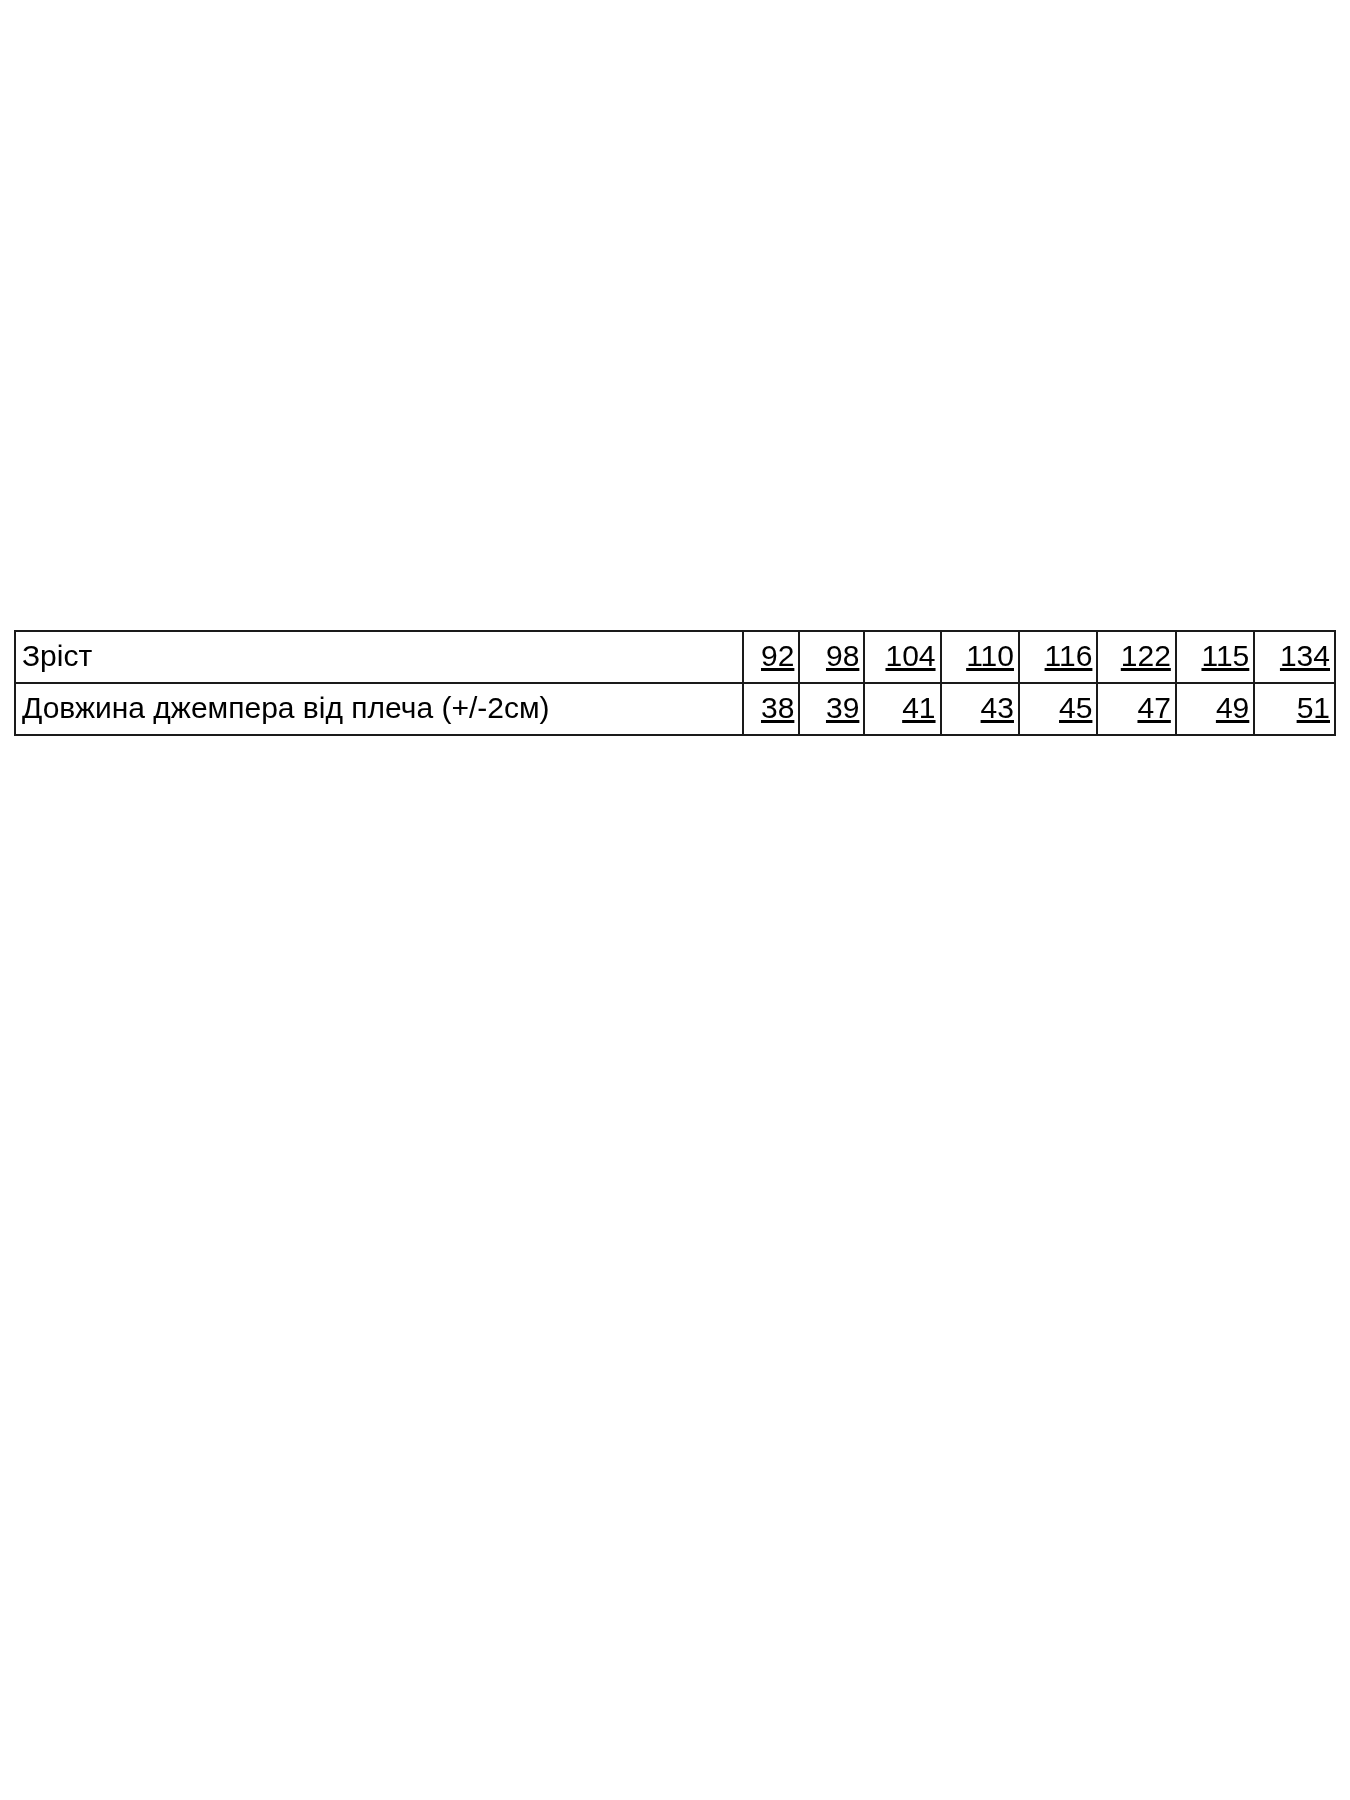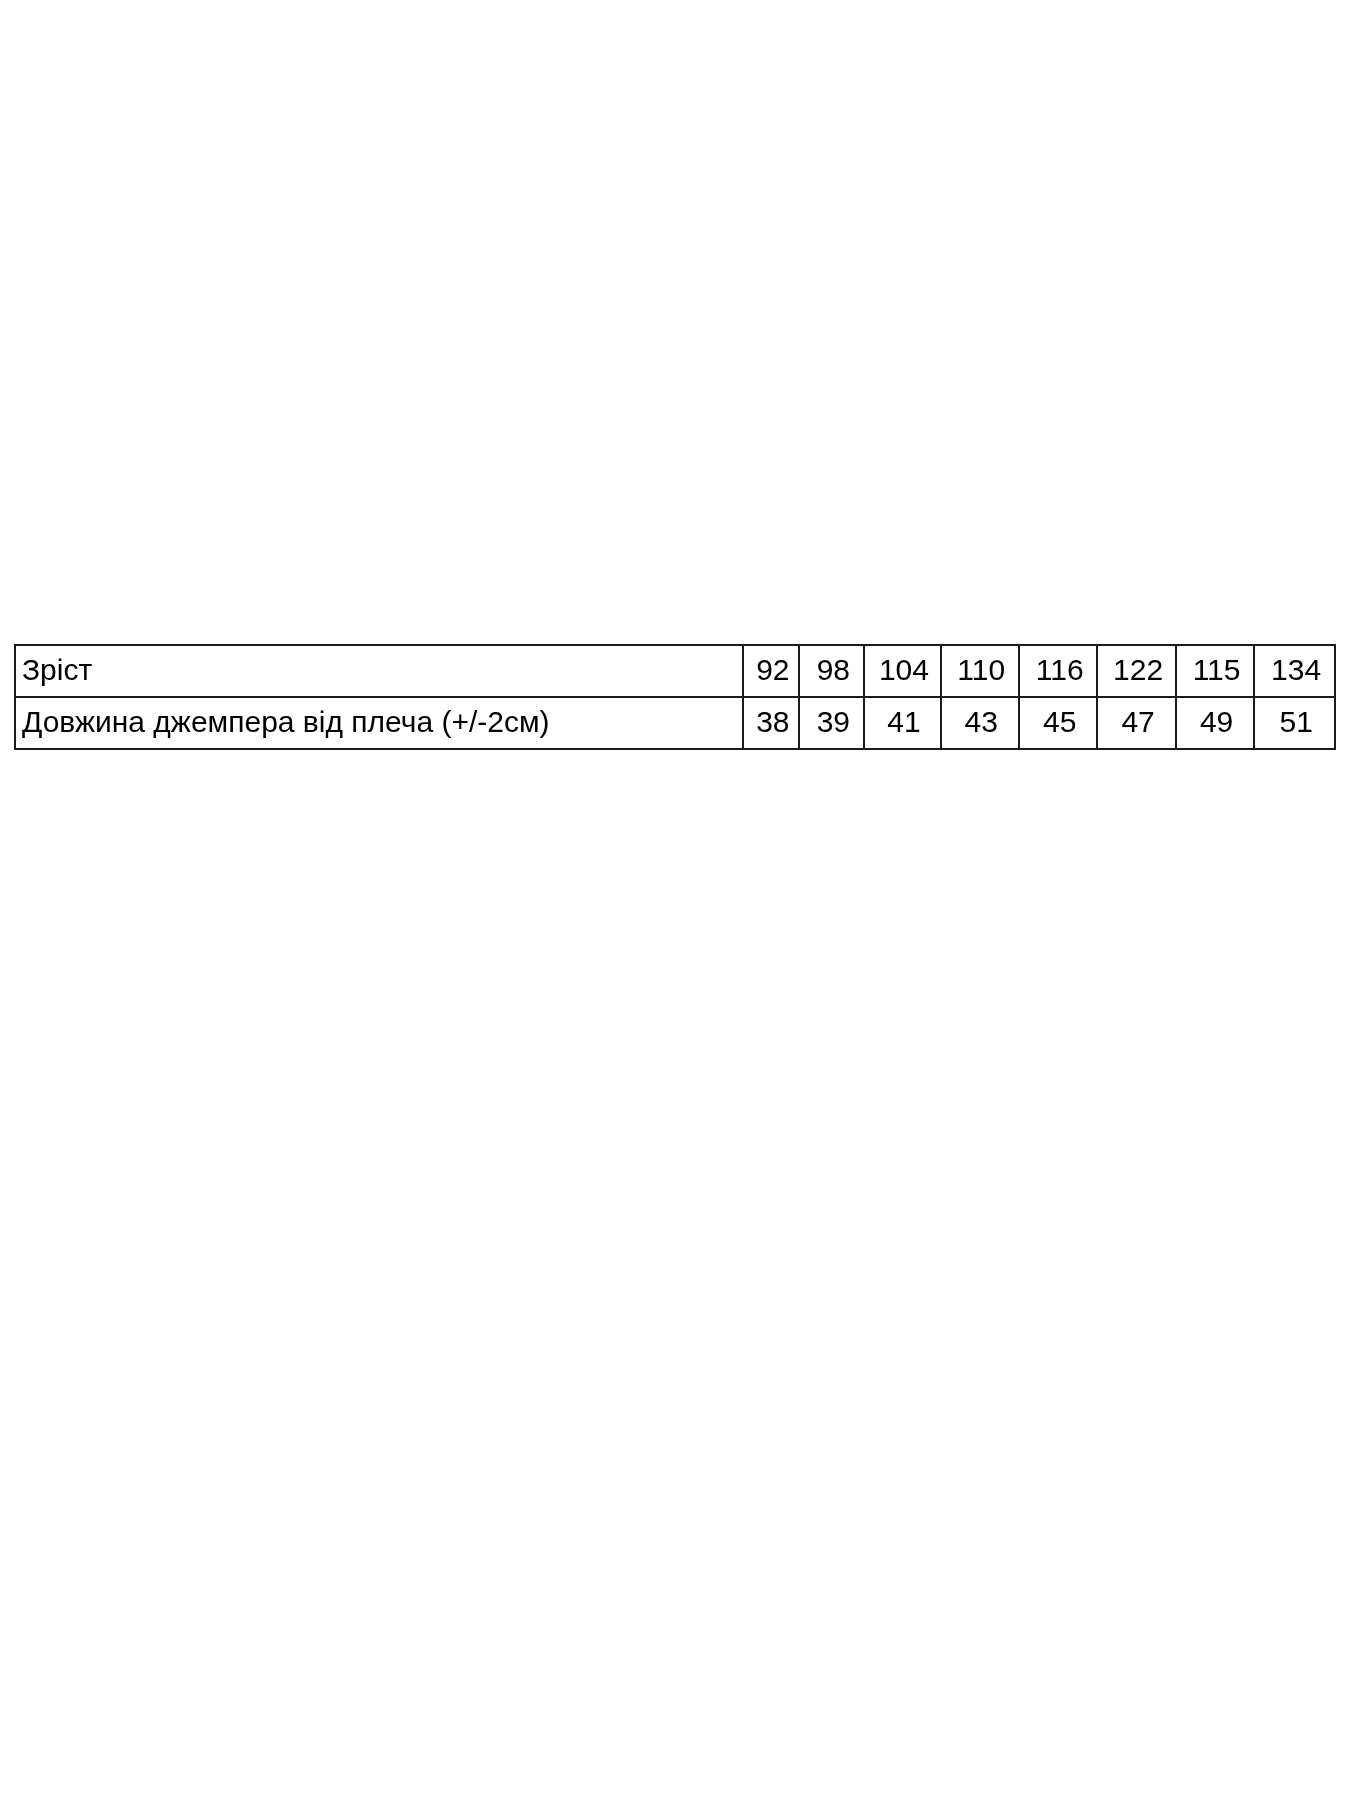--- a/index.html
+++ b/index.html
@@ -10,21 +10,21 @@
   body {
     width: 1350px;
     height: 1800px;
     font-family: "Liberation Sans", sans-serif;
     color: #000000;
     position: relative;
   }
   .table-wrap {
     position: absolute;
     left: 14px;
-    top: 644px;
+    top: 630px;
     width: 1322px;
     border-radius: 12px;
   }
   table.size-table {
     border-collapse: collapse;
     table-layout: fixed;
     width: 1322px;
     background: #ffffff;
   }
   table.size-table td {
@@ -36,23 +36,24 @@
     white-space: nowrap;
     overflow: hidden;
     vertical-align: middle;
     font-family: "Liberation Sans", sans-serif;
   }
   table.size-table td.label {
     text-align: left;
     width: 636px;
   }
   table.size-table td.val {
-    text-align: center;
+    text-align: right;
     padding-left: 7px;
     padding-right: 4px;
+    text-decoration: underline;
   }
   
   col.c1 { width: 50px; }
   col.c2 { width: 58px; }
   col.c3 { width: 68px; }
   col.c4 { width: 70px; }
   col.c5 { width: 70px; }
   col.c6 { width: 70px; }
   col.c7 { width: 70px; }
   col.c8 { width: 72px; }

